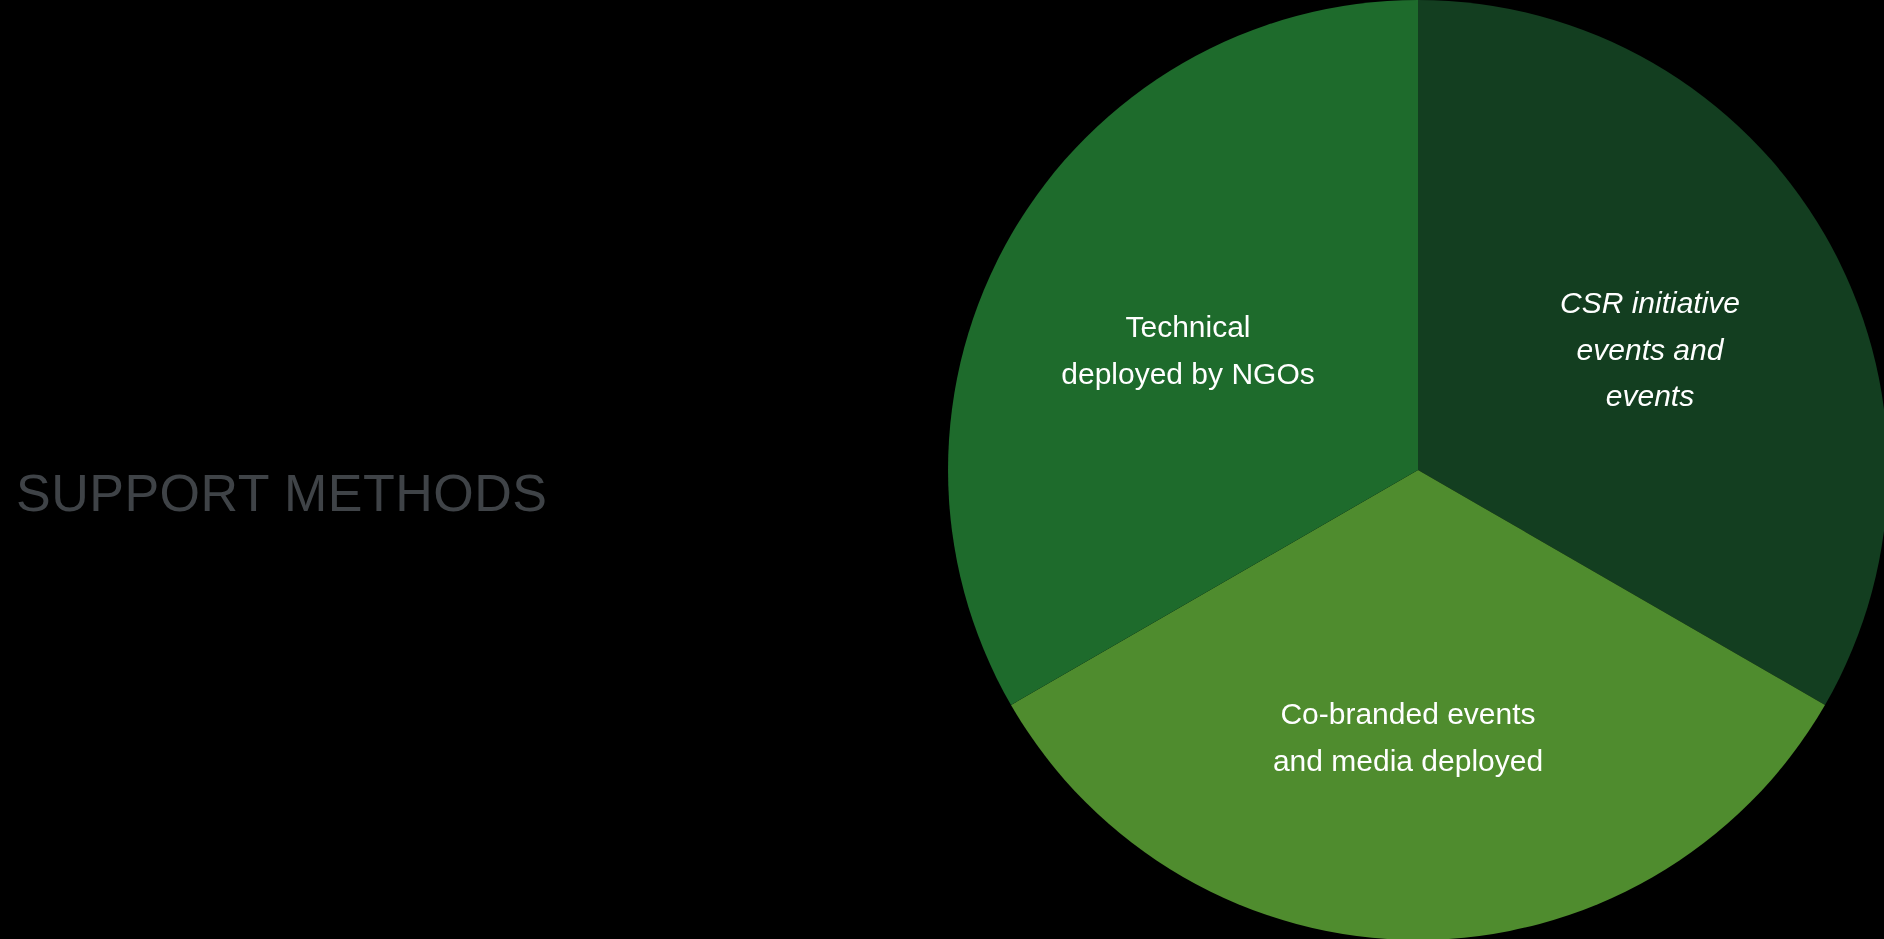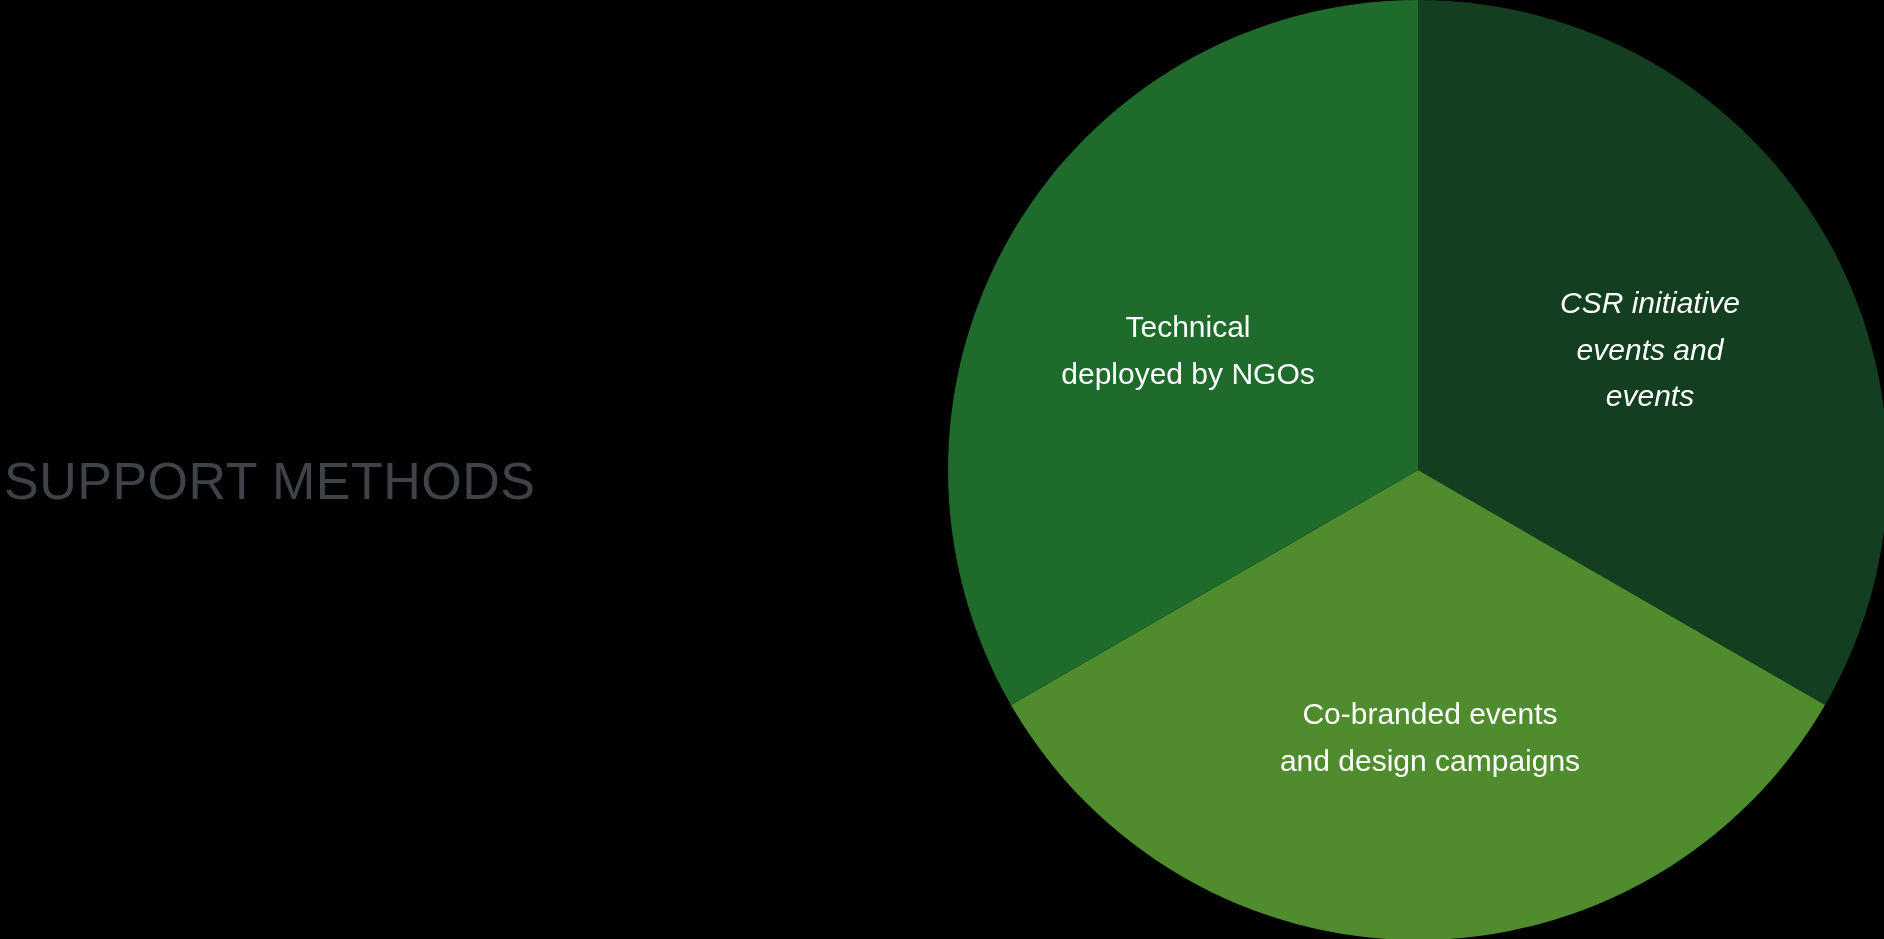--- a/index.html
+++ b/index.html
@@ -17,21 +17,21 @@
     width: 1884px;
     height: 939px;
     background: #000000;
     overflow: hidden;
   }
   .chart-title {
     position: absolute;
     left: 0;
     top: 479px;
     transform: translateY(-54%);
-    margin: 4px;
+    margin: 16px;
     font-size: 52px;
     font-weight: 400;
     letter-spacing: 0.5px;
     white-space: nowrap;
     user-select: none;
   }
   .pie-wrap {
     position: absolute;
     left: 948px;
     top: 0;
@@ -54,21 +54,21 @@
     line-height: 1.55;
     font-weight: 400;
     white-space: nowrap;
     pointer-events: none;
   }
   .slice-label .line {
     display: block;
   }
   .label-left   { left: 240px; top: 350px; }
   .label-right  { left: 702px; top: 350px; font-style: italic; }
-  .label-bottom { left: 482px; top: 737px; }
+  .label-bottom { left: 460px; top: 737px; }
 </style>
 </head>
 <body>
 
 <div class="stage" style="background: rgb(0, 0, 0);">
 
   <h1 class="chart-title" style="color: rgb(63, 67, 71);">SUPPORT METHODS</h1>
 
   <div class="pie-wrap">
 
@@ -84,17 +84,17 @@
     </div>
 
     <div class="slice-label label-right" style="color: rgb(255, 255, 255);">
       <span class="line">CSR initiative</span>
       <span class="line">events and</span>
       <span class="line">events</span>
     </div>
 
     <div class="slice-label label-bottom" style="color: rgb(255, 255, 255);">
       <span class="line">Co-branded events</span>
-      <span class="line">and design campaigns</span>
+      <span class="line">and media deployed</span>
     </div>
 
   </div>
 </div>
 
 </body></html>

